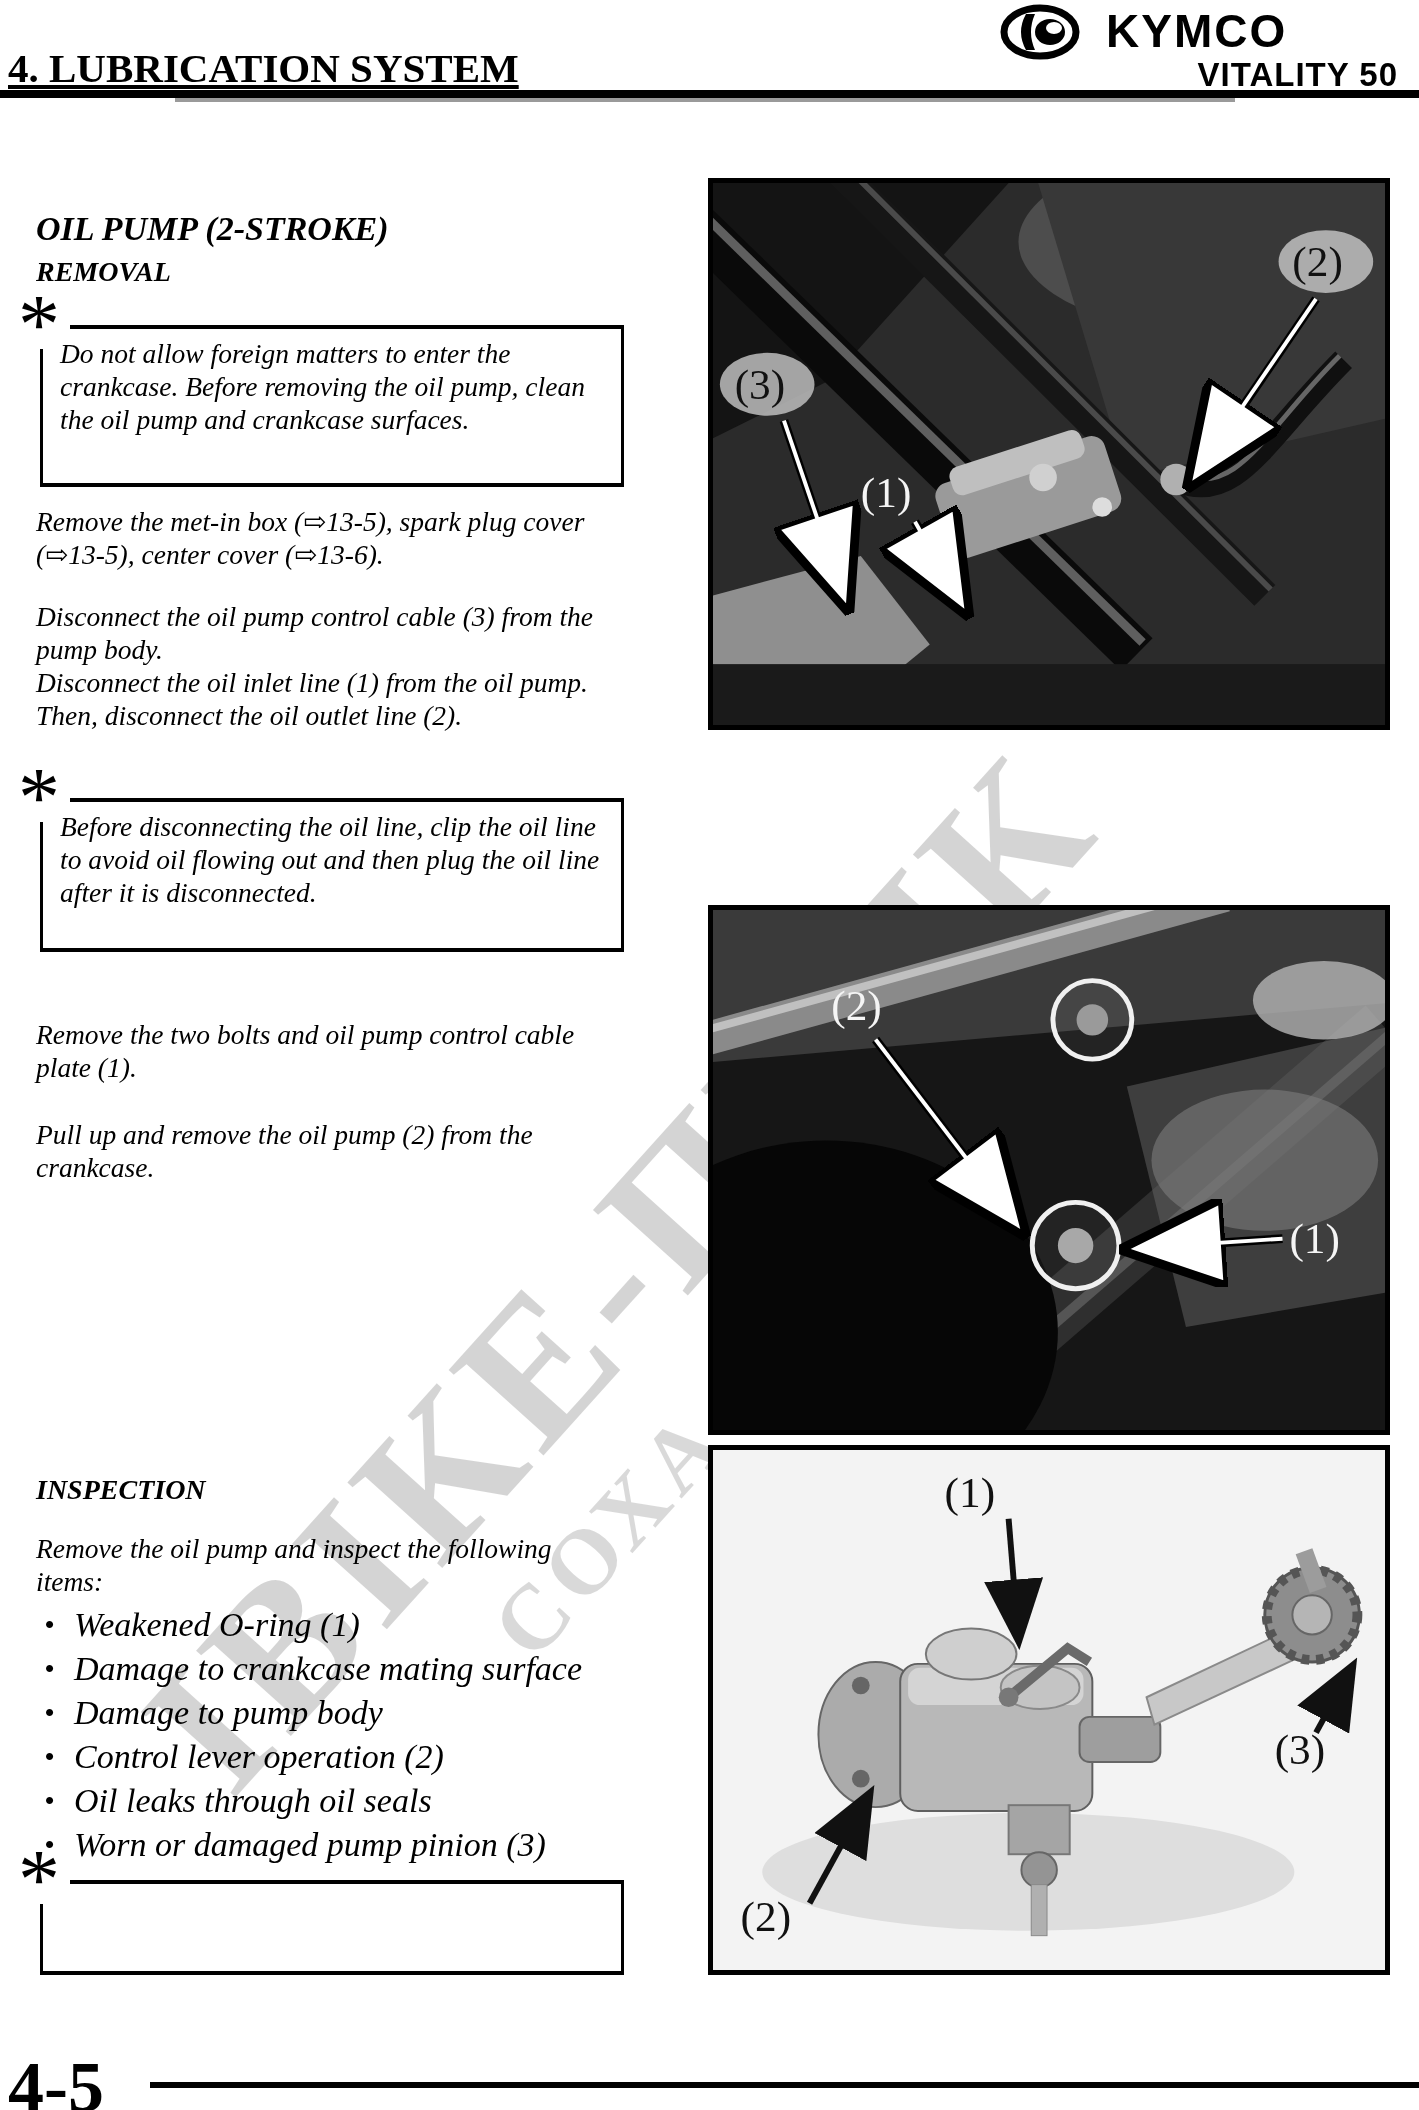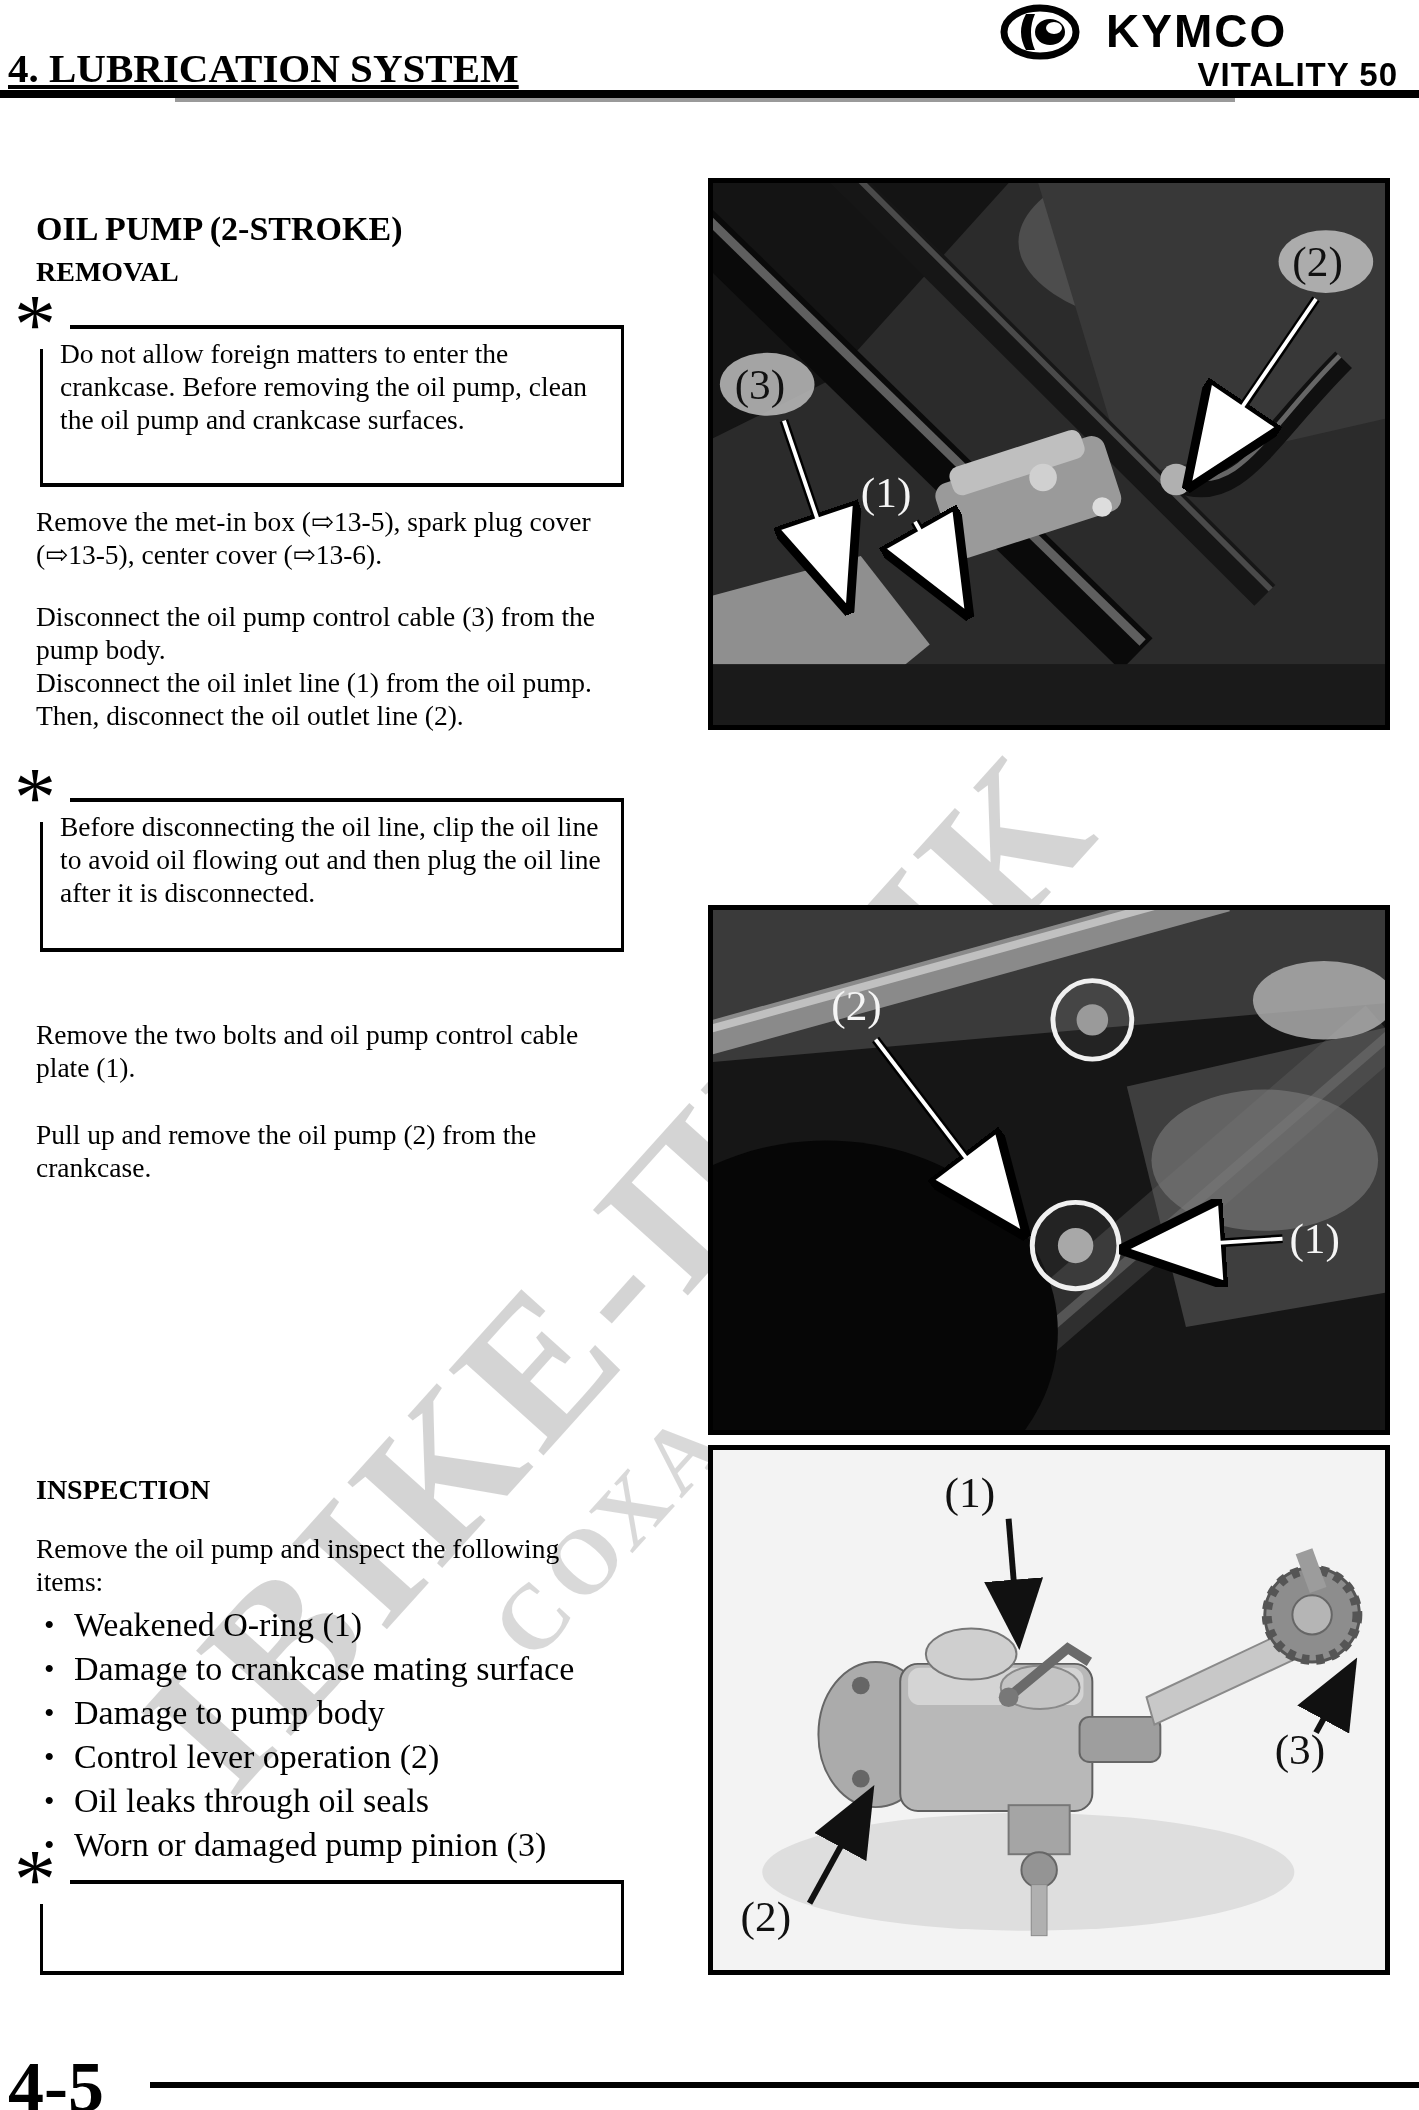--- a/index.html
+++ b/index.html
@@ -32,21 +32,21 @@
     left:-180px; top:1160px; width:1600px; text-align:center;
     transform:rotate(-48deg);
     font-size:195px; letter-spacing:10px; color:rgba(0,0,0,0.17);
   }
   .wm-small{
     left:-60px; top:1390px; width:1500px; text-align:center;
     transform:rotate(-48deg);
     font-size:92px; letter-spacing:8px; color:rgba(0,0,0,0.15);
   }
   
-  .col-left{position:absolute; left:0; top:0; width:660px; height:2058px; z-index:2;}
+  .col-left{position:absolute; left:0; top:0; width:660px; height:2058px; z-index:2;font-style:italic;}
   .section-title{position:absolute; left:36px; top:210px; font-size:34px; font-weight:bold; white-space:nowrap;}
   .sub-heading{position:absolute; left:36px; font-size:28px; font-weight:bold; white-space:nowrap;}
   .body-p{position:absolute; left:36px; width:588px; font-size:27.5px; line-height:33px;}
   .note-box{position:absolute; left:40px; width:584px; z-index:2;}
   .note-edge{position:absolute; background:#000;}
   .ne-top{left:30px; right:0; top:0; height:4px;}
   .ne-left{left:0; top:24px; bottom:0; width:3px;}
   .ne-right{right:0; top:0; bottom:0; width:3px;}
   .ne-bottom{left:0; right:0; bottom:0; height:4px;}
   .note-asterisk{

